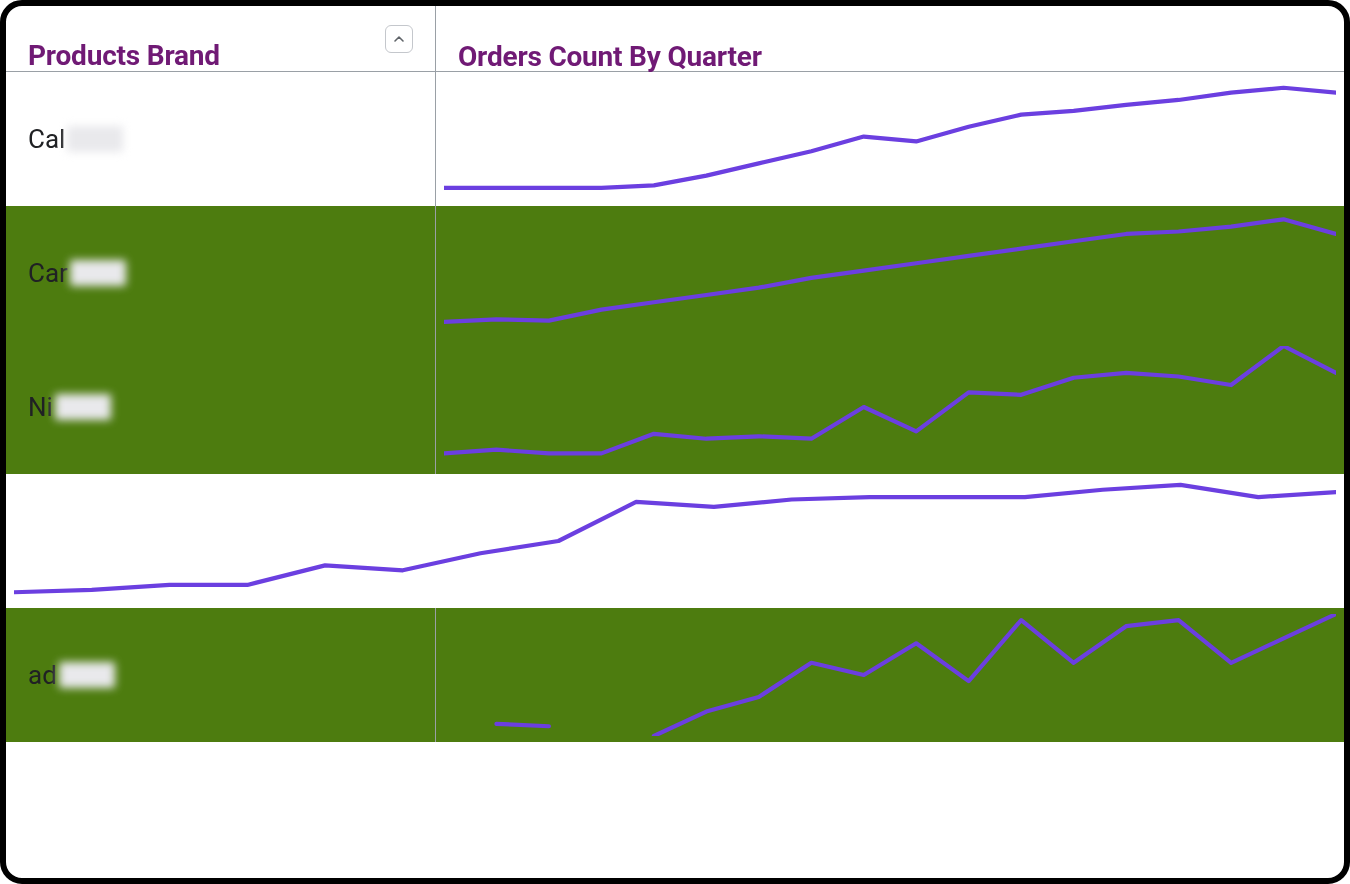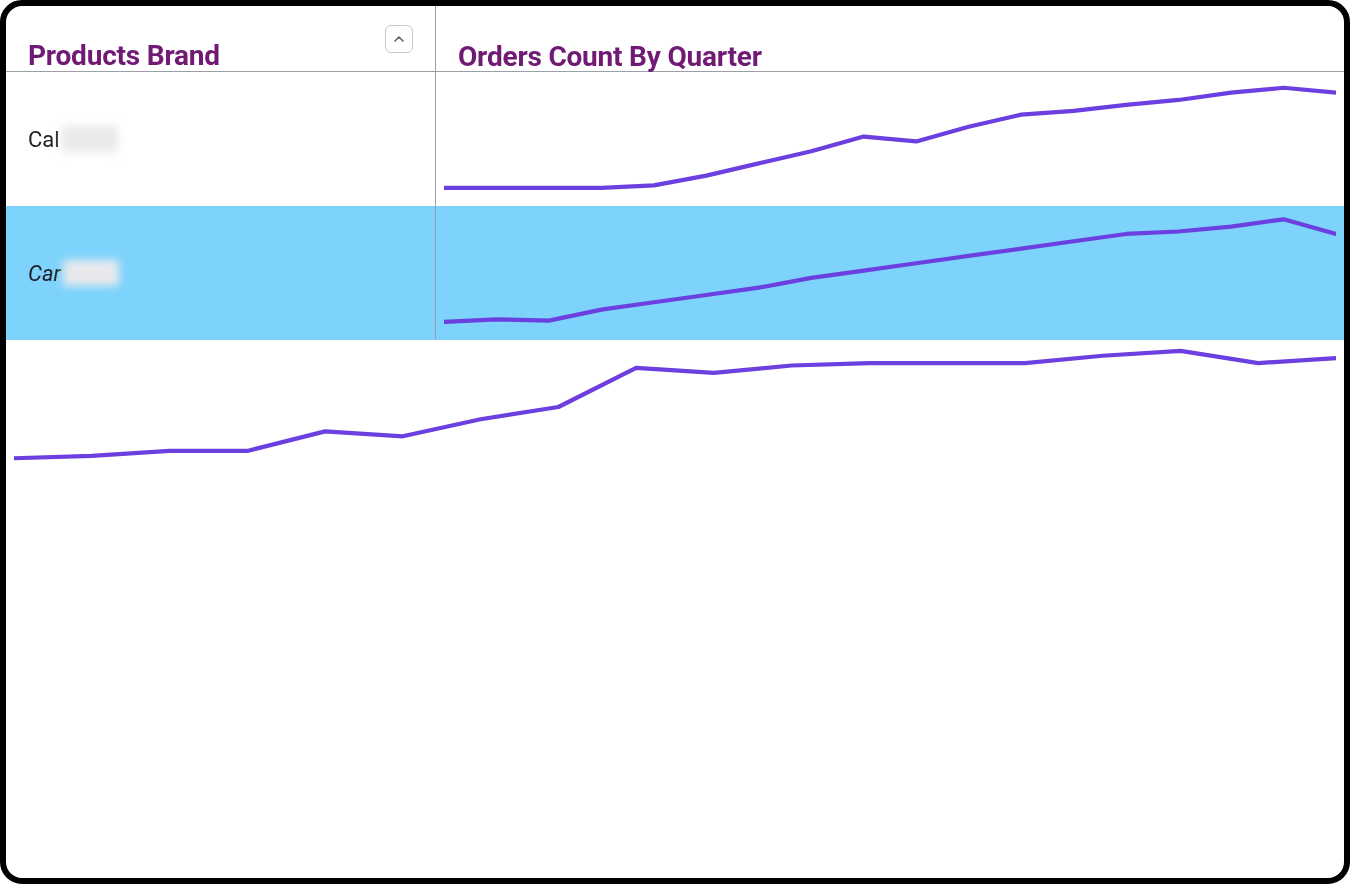--- a/index.html
+++ b/index.html
@@ -69,28 +69,28 @@
   .rows {
     flex: 1;
     display: flex;
     flex-direction: column;
   }
   .row {
     display: flex;
     height: 134px;
     border-bottom: 0px solid transparent;
   }
-  .row.alt { background: #7dd3fc; font-style: italic; }
+  .row.alt { background: #4d7c0f; }
   .cell-brand {
     width: 430px;
     border-right: 1px solid #9aa0a6;
     display: flex;
     align-items: center;
     padding: 0 22px;
-    font-size: 22px;
+    font-size: 26px;
     color: #202124;
   }
   .brand-label {
     display: inline-flex;
     align-items: center;
   }
   .brand-text { white-space: pre; }
   .blur-box {
     display: inline-block;
     width: 56px;
@@ -158,23 +158,49 @@
               <span class="brand-text">Car</span>
               <span class="blur-box"></span>
             </span>
           </div>
           <div class="cell-chart">
             <svg viewBox="0 0 100 100" preserveAspectRatio="none" class="spark">
               <path d="M 0.00 90.00 L 5.88 88.00 L 11.76 89.00 L 17.65 80.00 L 23.53 74.00 L 29.41 68.00 L 35.29 62.00 L 41.18 54.00 L 47.06 48.00 L 52.94 42.00 L 58.82 36.00 L 64.71 30.00 L 70.59 24.00 L 76.47 18.00 L 82.35 16.00 L 88.24 12.00 L 94.12 6.00 L 100.00 18.00" vector-effect="non-scaling-stroke" style="stroke: rgb(107, 63, 224);"></path>
             </svg>
           </div>
         </div>
+        <div class="row alt">
+          <div class="cell-brand">
+            <span class="brand-label">
+              <span class="brand-text">Ni</span>
+              <span class="blur-box"></span>
+            </span>
+          </div>
+          <div class="cell-chart">
+            <svg viewBox="0 0 100 100" preserveAspectRatio="none" class="spark">
+              <path d="M 0.00 88.00 L 5.88 85.00 L 11.76 88.00 L 17.65 88.00 L 23.53 72.00 L 29.41 76.00 L 35.29 74.00 L 41.18 76.00 L 47.06 50.00 L 52.94 70.00 L 58.82 38.00 L 64.71 40.00 L 70.59 26.00 L 76.47 22.00 L 82.35 25.00 L 88.24 32.00 L 94.12 0.00 L 100.00 22.00" vector-effect="non-scaling-stroke" style="stroke: rgb(107, 63, 224);"></path>
+            </svg>
+          </div>
+        </div>
         <div class="row">
           <div class="cell-chart">
             <svg viewBox="0 0 100 100" preserveAspectRatio="none" class="spark">
               <path d="M 0.00 92.00 L 5.88 90.00 L 11.76 86.00 L 17.65 86.00 L 23.53 70.00 L 29.41 74.00 L 35.29 60.00 L 41.18 50.00 L 47.06 18.00 L 52.94 22.00 L 58.82 16.00 L 64.71 14.00 L 70.59 14.00 L 76.47 14.00 L 82.35 8.00 L 88.24 4.00 L 94.12 14.00 L 100.00 10.00" vector-effect="non-scaling-stroke" style="stroke: rgb(107, 63, 224);"></path>
+            </svg>
+          </div>
+        </div>
+        <div class="row alt">
+          <div class="cell-brand">
+            <span class="brand-label">
+              <span class="brand-text">ad</span>
+              <span class="blur-box"></span>
+            </span>
+          </div>
+          <div class="cell-chart">
+            <svg viewBox="0 0 100 100" preserveAspectRatio="none" class="spark">
+              <path d="M 5.88 90.00 L 11.76 92.00 M 23.53 100.00 L 29.41 80.00 L 35.29 68.00 L 41.18 40.00 L 47.06 50.00 L 52.94 24.00 L 58.82 55.00 L 64.71 5.00 L 70.59 40.00 L 76.47 10.00 L 82.35 5.00 L 88.24 40.00 L 94.12 20.00 L 100.00 0.00" vector-effect="non-scaling-stroke" style="stroke: rgb(107, 63, 224);"></path>
             </svg>
           </div>
         </div>
       </div>
 
   </div>
 </div>
 
 </body></html>

